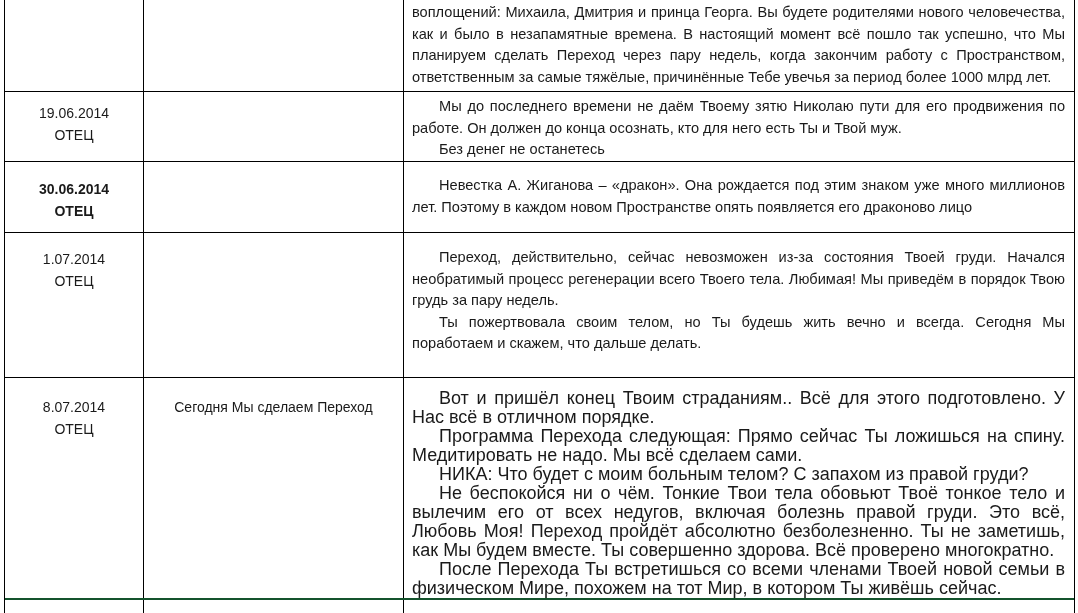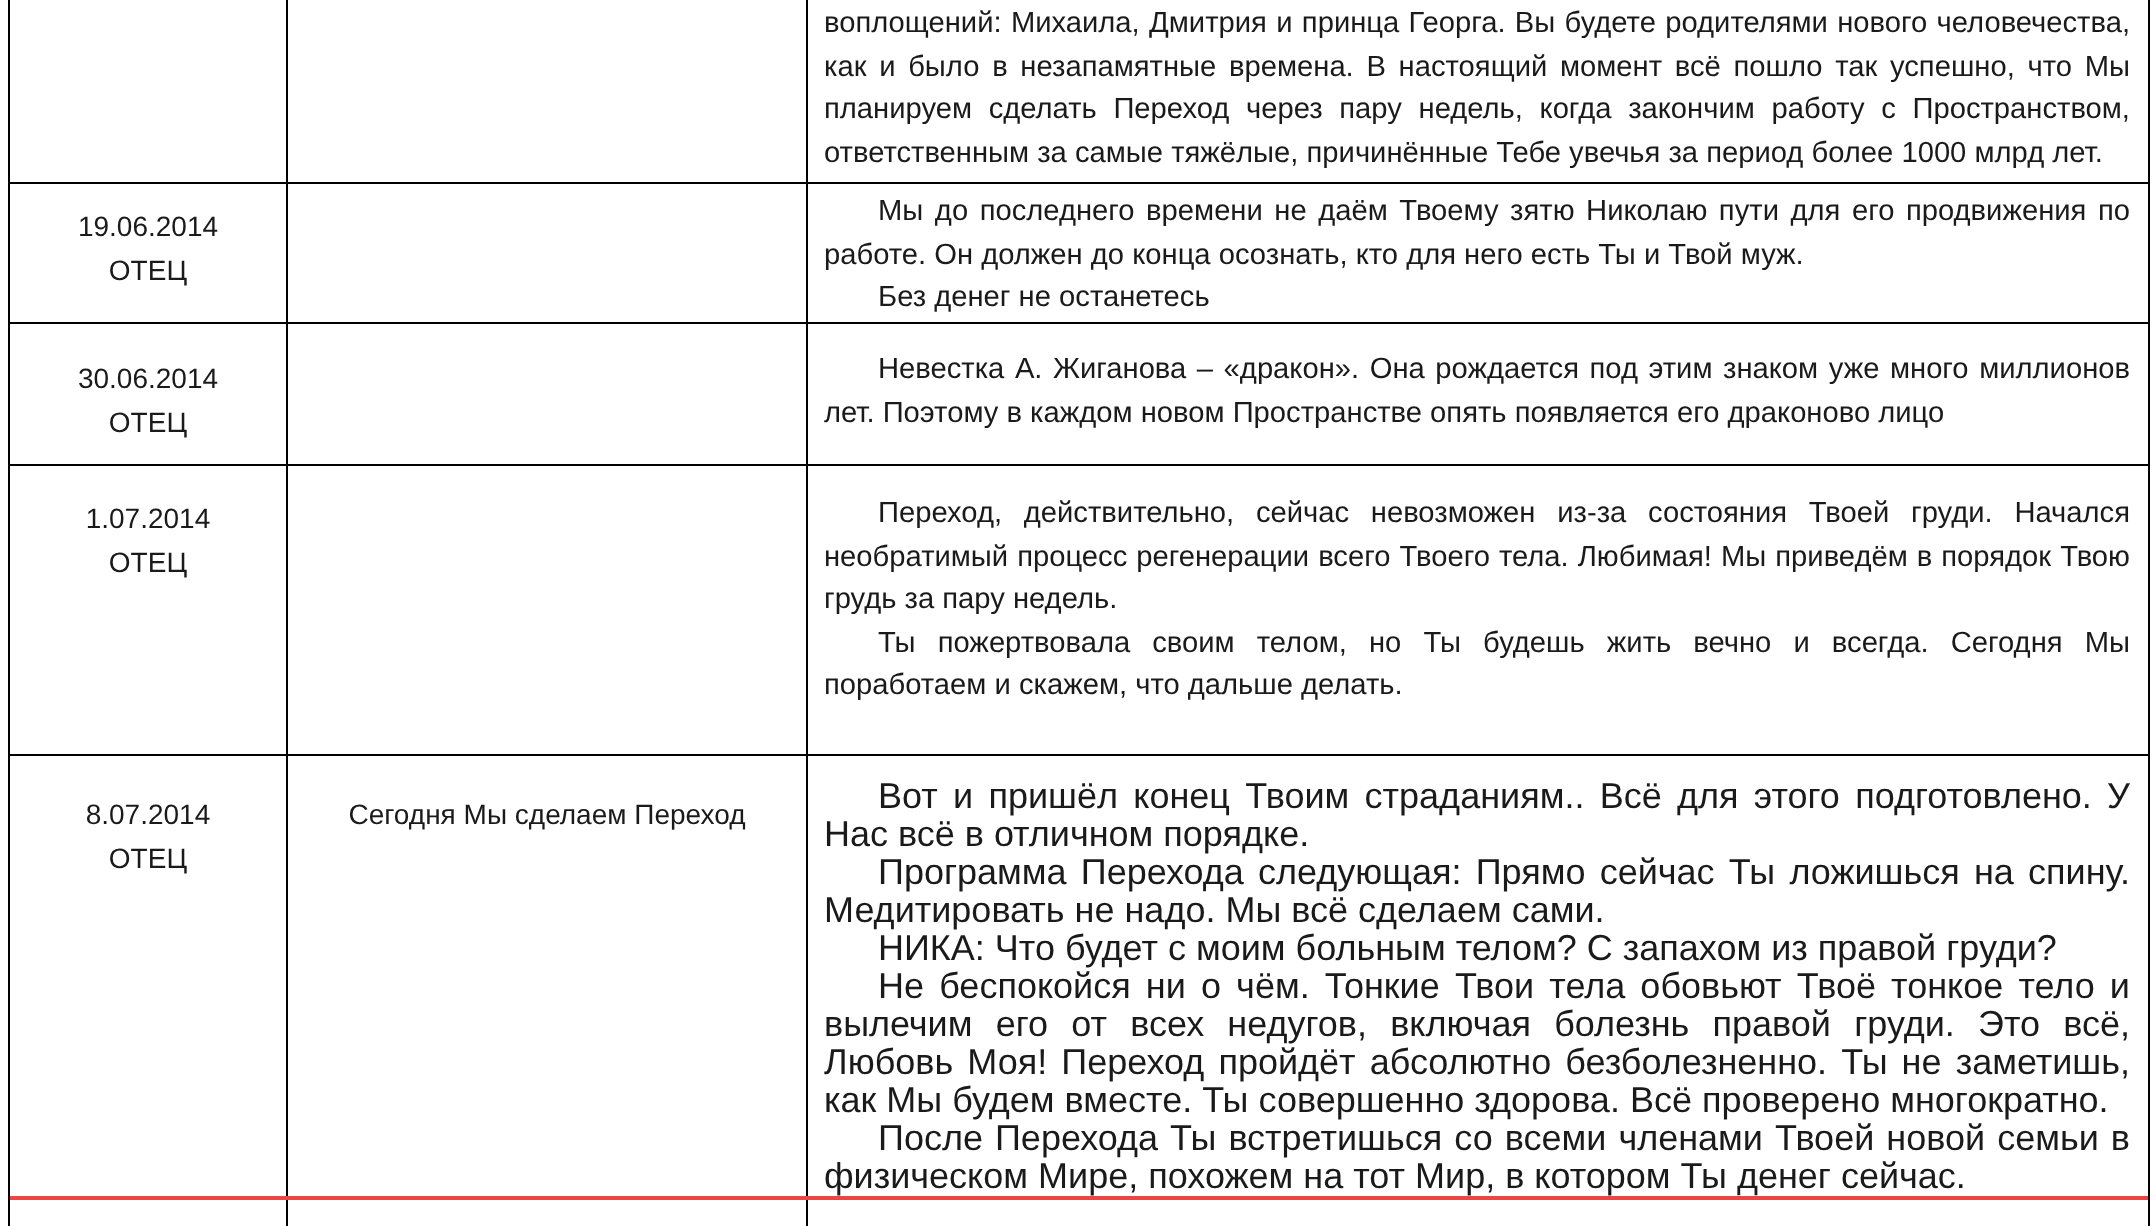--- a/index.html
+++ b/index.html
@@ -22,27 +22,27 @@
     display: grid;
     grid-template-columns: 139px 260px 1fr;
     border-bottom: 1px solid #000;
     box-sizing: border-box;
     overflow: hidden;
   }
   .row.r1 { height: 92px; }
   .row.r2 { height: 70px; }
   .row.r3 { height: 71px; }
   .row.r4 { height: 145px; }
-  .row.r5 { height: 222px; border-bottom: 2px solid #ef4444; }
+  .row.r5 { height: 222px; border-bottom: 2px solid #14532d; }
   .row.r6 { height: 13px; border-bottom: none; }
   .cell { box-sizing: border-box; overflow: hidden; }
   .c-date, .c-subj { border-right: 1px solid #000; text-align: center; }
   .c-date { font-size: 14px; line-height: 22px; }
   .r2 .c-date { padding-top: 10px; }
-  .r3 .c-date { padding-top: 16px; }
+  .r3 .c-date { padding-top: 16px; font-weight: bold; }
   .r4 .c-date { padding-top: 15px; }
   .r5 .c-date { padding-top: 18px; }
   .c-subj { font-size: 14px; line-height: 22px; }
   .r5 .c-subj { padding-top: 18px; }
   .c-text { padding: 0 9px 0 8px; font-size: 14.6px; line-height: 21.6px; }
   .r1 .c-text { padding-top: 2px; }
   .r2 .c-text { padding-top: 4px; }
   .r3 .c-text { padding-top: 13px; }
   .r4 .c-text { padding-top: 14px; }
   .r5 .c-text { padding-top: 11px; font-size: 18px; line-height: 19px; }
@@ -108,21 +108,21 @@
         <div>ОТЕЦ</div>
       </div>
       <div class="cell c-subj">
         <div>Сегодня Мы сделаем Переход</div>
       </div>
       <div class="cell c-text">
         <p>Вот и пришёл конец Твоим страданиям.. Всё для этого подготовлено. У Нас всё в отличном порядке.</p>
         <p>Программа Перехода следующая: Прямо сейчас Ты ложишься на спину. Медитировать не надо. Мы всё сделаем сами.</p>
         <p>НИКА: Что будет с моим больным телом? С запахом из правой груди?</p>
         <p>Не беспокойся ни о чём. Тонкие Твои тела обовьют Твоё тонкое тело и вылечим его от всех недугов, включая болезнь правой груди. Это всё, Любовь Моя! Переход пройдёт абсолютно безболезненно. Ты не заметишь, как Мы будем вместе. Ты совершенно здорова. Всё проверено многократно.</p>
-        <p>После Перехода Ты встретишься со всеми членами Твоей новой семьи в физическом Мире, похожем на тот Мир, в котором Ты денег сейчас.</p>
+        <p>После Перехода Ты встретишься со всеми членами Твоей новой семьи в физическом Мире, похожем на тот Мир, в котором Ты живёшь сейчас.</p>
       </div>
     </div>
 
     <div class="row r6">
       <div class="cell c-date"></div>
       <div class="cell c-subj"></div>
       <div class="cell c-text"></div>
     </div>
 
   </div>

